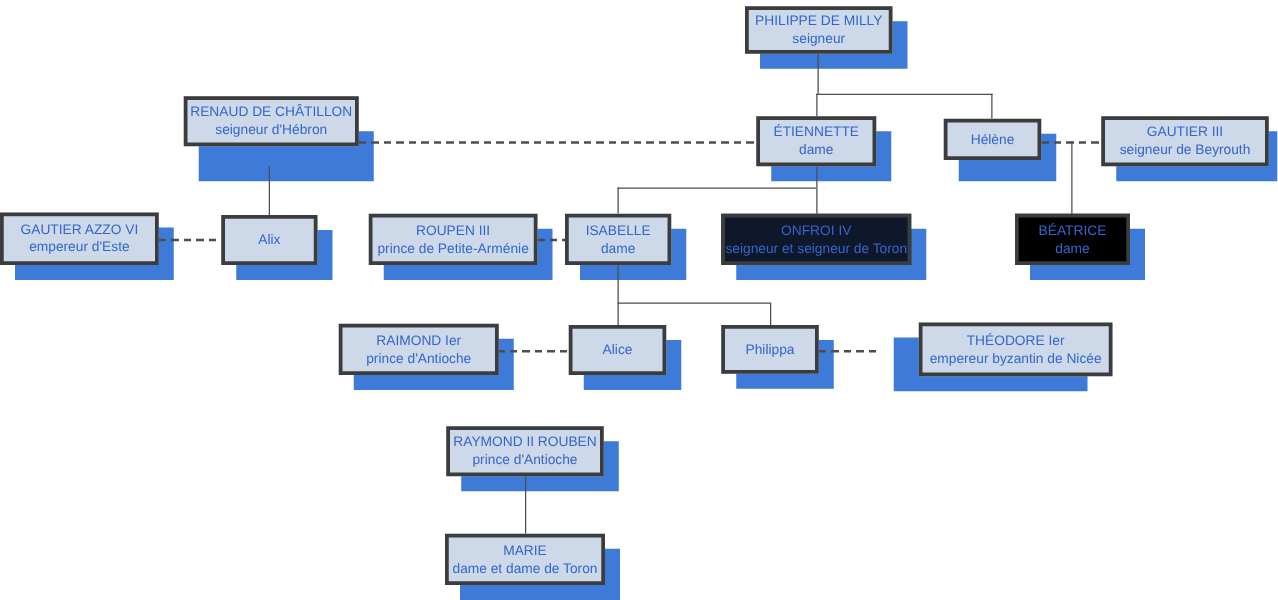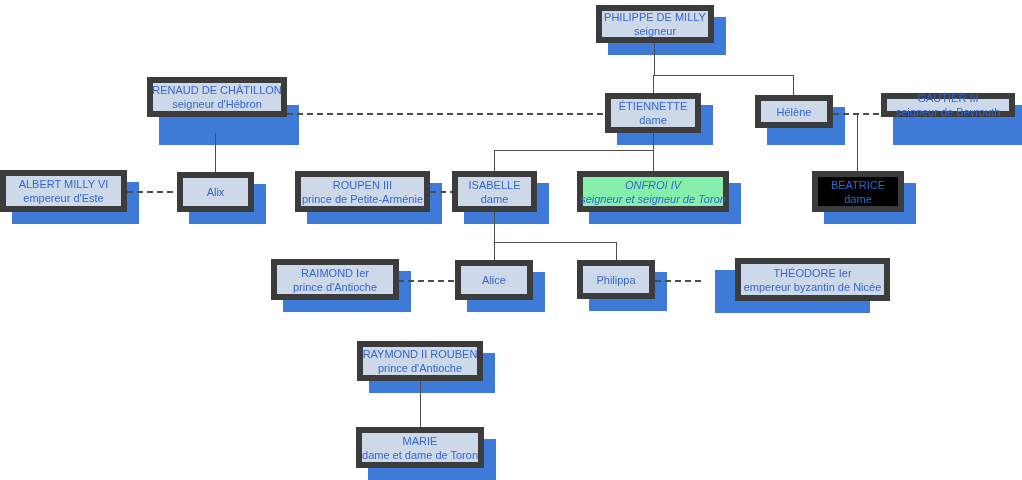--- a/index.html
+++ b/index.html
@@ -23,21 +23,21 @@
     position: absolute;
     z-index: 2;
   }
   .line.solid-h { height: 1.4px; }
   .line.solid-v { width: 1.4px; }
   .line.dashed-h { height: 1.6px; }
   .person {
     position: absolute;
     z-index: 3;
     box-sizing: border-box;
-    border: 6px solid #d946ef;
+    border: 3px solid #d946ef;
     display: flex;
     flex-direction: column;
     align-items: center;
     justify-content: center;
     text-align: center;
     font-size: 11px;
     line-height: 14px;
     cursor: pointer;
     padding: 1px 2px;
   }
@@ -96,40 +96,40 @@
       <span class="title">RENAUD DE CHÂTILLON</span>
       <span class="subtitle">seigneur d'Hébron</span>
     </div>
     <div class="person" style="left: 605px; top: 93px; width: 96px; height: 40px; background: rgb(205, 217, 233); border-color: rgb(60, 60, 60); color: rgb(51, 102, 204);">
       <span class="title">ÉTIENNETTE</span>
       <span class="subtitle">dame</span>
     </div>
     <div class="person" style="left: 755px; top: 95px; width: 78px; height: 33px; background: rgb(205, 217, 233); border-color: rgb(60, 60, 60); color: rgb(51, 102, 204);">
       <span class="title">Hélène</span>
     </div>
-    <div class="person" style="left: 881px; top: 93px; width: 134px; height: 24px; background: rgb(205, 217, 233); border-color: rgb(60, 60, 60); color: rgb(51, 102, 204);">
+    <div class="person" style="left: 881px; top: 93px; width: 134px; height: 40px; background: rgb(205, 217, 233); border-color: rgb(60, 60, 60); color: rgb(51, 102, 204);">
       <span class="title">GAUTIER III</span>
       <span class="subtitle">seigneur de Beyrouth</span>
     </div>
     <div class="person" style="left: 0px; top: 170px; width: 127px; height: 42px; background: rgb(205, 217, 233); border-color: rgb(60, 60, 60); color: rgb(51, 102, 204);">
-      <span class="title">ALBERT MILLY VI</span>
+      <span class="title">GAUTIER AZZO VI</span>
       <span class="subtitle">empereur d'Este</span>
     </div>
     <div class="person" style="left: 177px; top: 172px; width: 77px; height: 40px; background: rgb(205, 217, 233); border-color: rgb(60, 60, 60); color: rgb(51, 102, 204);">
       <span class="title">Alix</span>
     </div>
     <div class="person" style="left: 295px; top: 171px; width: 135px; height: 41px; background: rgb(205, 217, 233); border-color: rgb(60, 60, 60); color: rgb(51, 102, 204);">
       <span class="title">ROUPEN III</span>
       <span class="subtitle">prince de Petite-Arménie</span>
     </div>
     <div class="person" style="left: 452px; top: 171px; width: 85px; height: 41px; background: rgb(205, 217, 233); border-color: rgb(60, 60, 60); color: rgb(51, 102, 204);">
       <span class="title">ISABELLE</span>
       <span class="subtitle">dame</span>
     </div>
-    <div class="person" style="left: 577px; top: 171px; width: 152px; height: 41px; background: #86efac; border-color: rgb(60, 60, 60); color: rgb(51, 102, 204); font-style: italic;">
+    <div class="person" style="left: 577px; top: 171px; width: 152px; height: 41px; background: #0f172a; border-color: rgb(60, 60, 60); color: rgb(51, 102, 204);">
       <span class="title">ONFROI IV</span>
       <span class="subtitle">seigneur et seigneur de Toron</span>
     </div>
     <div class="person" style="left: 812px; top: 171px; width: 92px; height: 41px; background: #000000; border-color: rgb(60, 60, 60); color: rgb(51, 102, 204);">
       <span class="title">BÉATRICE</span>
       <span class="subtitle">dame</span>
     </div>
     <div class="person" style="left: 271px; top: 259px; width: 128px; height: 41px; background: rgb(205, 217, 233); border-color: rgb(60, 60, 60); color: rgb(51, 102, 204); text-align: center;">
       <span class="title">RAIMOND Ier</span>
       <span class="subtitle">prince d'Antioche</span>

